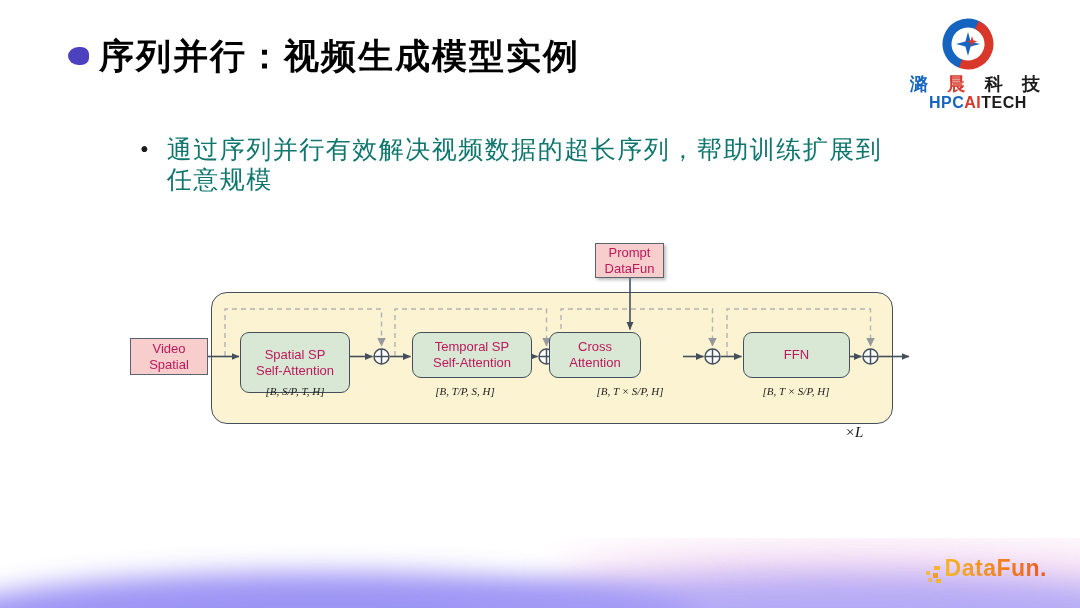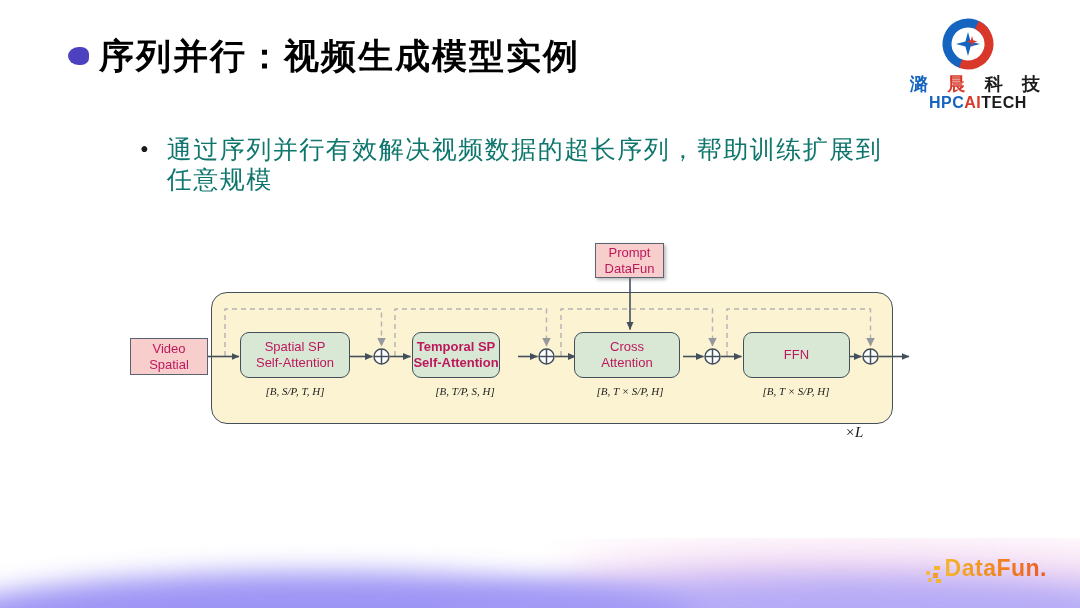--- a/index.html
+++ b/index.html
@@ -191,29 +191,29 @@
   <div class="dbox io-box" style="left:130px; top:338px; width:78px; height:37px;">
     <span>Video</span>
     <span>Spatial</span>
   </div>
 
   <div class="dbox io-box shadowed" style="left:595px; top:243px; width:69px; height:35px;">
     <span>Prompt</span>
     <span>DataFun</span>
   </div>
 
-  <div class="dbox attn-box" style="left:240px; top:332px; width:110px; height:46px;">
+  <div class="dbox attn-box" style="left:240px; top:332px; width:110px; height:61px;">
     <span>Spatial SP</span>
     <span>Self-Attention</span>
   </div>
-  <div class="dbox attn-box" style="left:412px; top:332px; width:88px; height:46px;font-weight:bold;">
+  <div class="dbox attn-box" style="left:412px; top:332px; width:120px; height:46px;">
     <span>Temporal SP</span>
     <span>Self-Attention</span>
   </div>
-  <div class="dbox attn-box" style="left:574px; top:332px; width:106px; height:46px;">
+  <div class="dbox attn-box" style="left:549px; top:332px; width:92px; height:46px;">
     <span>Cross</span>
     <span>Attention</span>
   </div>
   <div class="dbox attn-box" style="left:743px; top:332px; width:107px; height:46px;">
     <span>FFN</span>
   </div>
 
   <div class="dims-label" style="left:220px;">[B, S/P, T, H]</div>
   <div class="dims-label" style="left:390px;font-style:italic;">[B, T/P, S, H]</div>
   <div class="dims-label" style="left:555px;">[B, T × S/P, H]</div>

